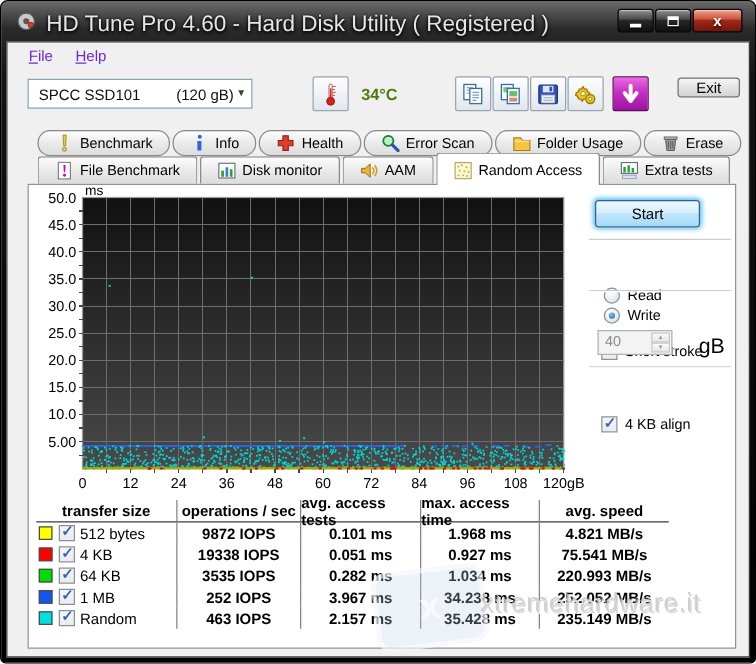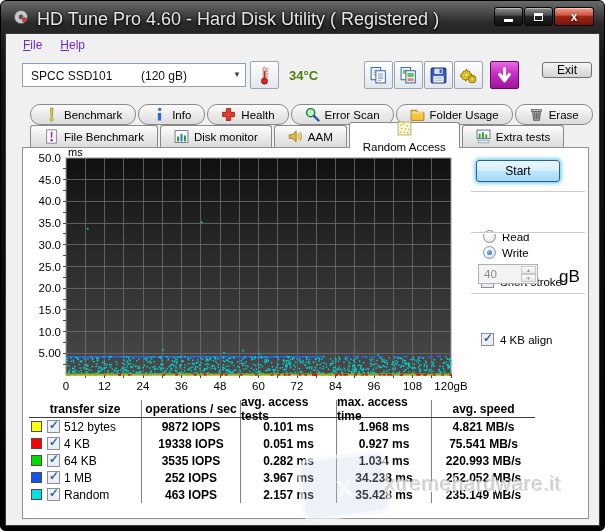--- a/index.html
+++ b/index.html
@@ -26,21 +26,21 @@
 
   
   .client{position:absolute;left:4px;right:4px;top:32px;bottom:4px;background:#f0f0f0;
     border:1px solid #3a3a3a;}
   .menubar{position:absolute;left:0;top:0;right:0;height:21px;display:flex;align-items:center;padding-left:8px;font-size:12px;color:#6d28d9;}
   .menu-item{padding:3px 9px;cursor:default;}
   .menu-item::first-letter{text-decoration:underline;}
 
   
   .toolbar{position:absolute;left:0;top:21px;right:0;height:48px;}
-  .combo{position:absolute;left:16px;top:8px;width:224px;height:24px;background:#fff;
+  .combo{position:absolute;left:16px;top:8px;width:180px;height:24px;background:#fff;
     border:1px solid #8aa0b4;font-size:12px;color:#111;}
   .combo .drive-name{position:absolute;left:8px;top:5px;}
   .combo .drive-size{position:absolute;left:118px;top:5px;}
   .combo .arrow{position:absolute;right:4px;top:6px;font-size:8px;color:#404040;}
   .tbtn{position:absolute;top:6px;width:29px;height:28px;border:1px solid #98a6b4;border-radius:2px;
     background:linear-gradient(#fefefe,#eef1f4 55%,#e2e7ec);display:flex;align-items:center;justify-content:center;}
   .tbtn svg{width:19px;height:19px;}
   .tbtn.accent{background:linear-gradient(#ea6ae2,#c62ec4 45%,#9c159e);border-color:#5e0a62;}
   .temp-label{position:absolute;left:283px;top:13px;font-size:13px;font-weight:bold;color:#4d7c0f;}
   .exit-btn{position:absolute;left:536px;top:7px;width:50px;height:16px;border:1px solid #707070;border-radius:3px;
@@ -48,21 +48,21 @@
     display:flex;align-items:center;justify-content:center;}
 
   
   .tabrow{position:absolute;left:24px;display:flex;gap:2px;}
   .tabrow1{top:70px;height:21px;}
   .tabrow2{top:91px;height:22px;}
   .tab{display:flex;align-items:center;justify-content:center;gap:5px;padding:0 13px;
     font-size:11.5px;color:#000;border:1px solid #898989;border-bottom:none;border-radius:3px 3px 0 0;
     background:linear-gradient(#fdfdfd,#ececec 45%,#dcdcdc);white-space:nowrap;}
   .tabrow1 .tab{border-bottom:1px solid #898989;border-radius:10px;}
-  .tab.selected{background:#fff;height:26px;margin-top:-3px;position:relative;z-index:6;border-bottom:none;padding-top:2px;flex-direction:column;}
+  .tab.selected{background:#fff;height:26px;margin-top:-3px;position:relative;z-index:6;border-bottom:none;padding-top:2px;}
   .ticon{width:15px;height:15px;display:inline-block;flex:none;}
   .ticon svg{width:100%;height:100%;display:block;}
 
   
   .panel{position:absolute;left:16px;top:113px;width:567px;height:372px;background:#fff;
     border:1px solid #919191;z-index:2;}
   #chart{position:absolute;left:0;top:0;width:452px;height:246px;}
 
   
   .start-btn{position:absolute;left:453px;top:12px;width:84px;height:22px;border:1px solid #2c628b;border-radius:3px;

